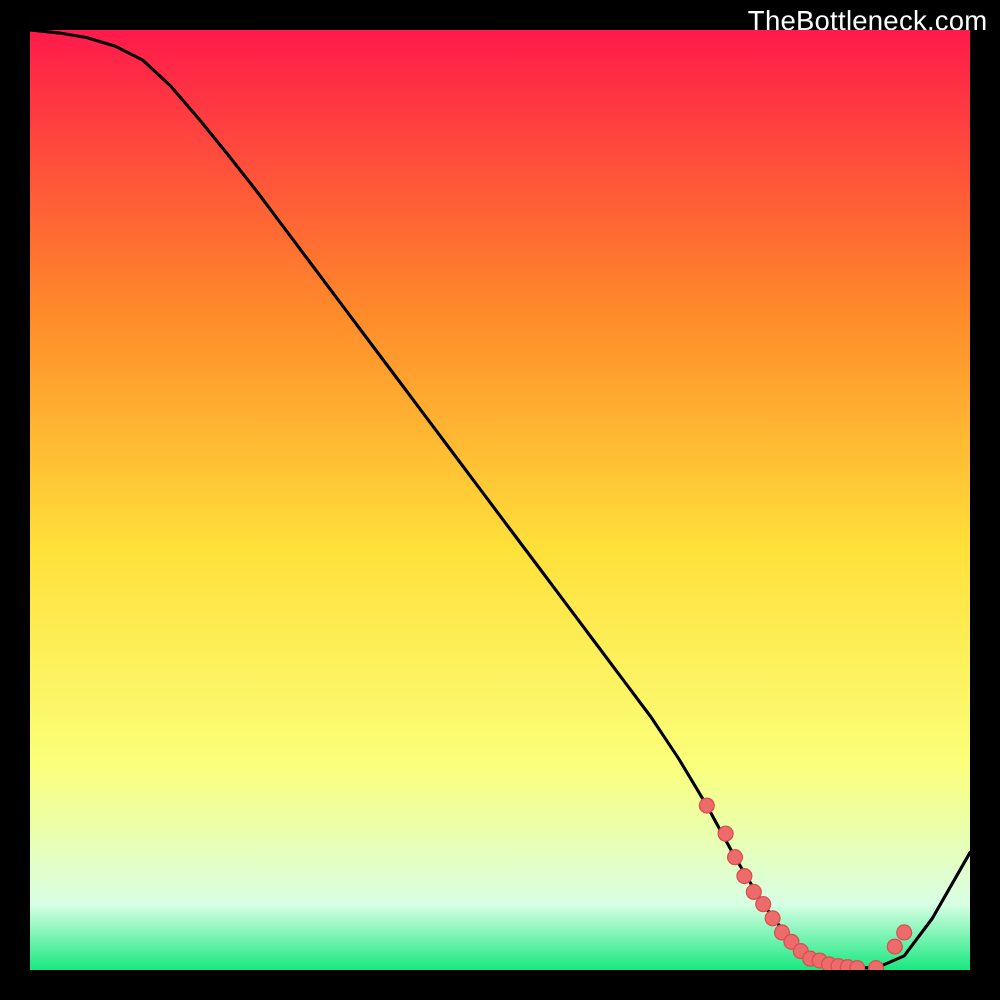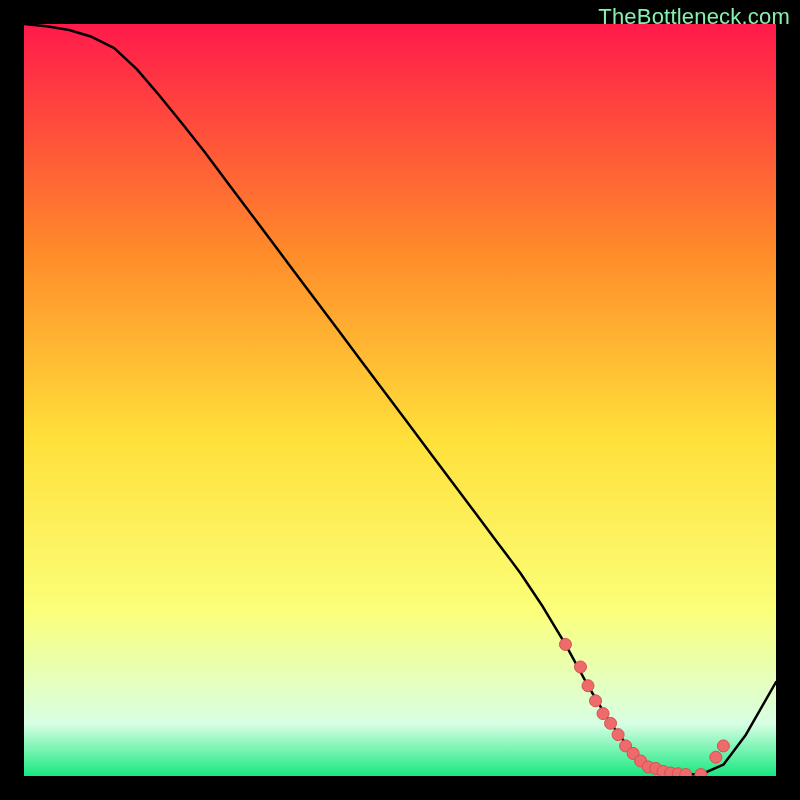--- a/index.html
+++ b/index.html
@@ -4,21 +4,21 @@
 <style>
   * { margin: 0; padding: 0; box-sizing: border-box; }
   html, body { width: 800px; height: 800px; overflow: hidden; background: #000; }
   .wrap { position: relative; width: 800px; height: 800px; }
   .watermark {
     position: absolute;
     top: 4px;
     right: 10px;
     font-family: Arial, Helvetica, sans-serif;
     font-size: 22px;
-    color: #86efac;
+    color: #ffffff;
     letter-spacing: 0.2px;
   }
   .plot {
     position: absolute;
     left: 24px;
     top: 24px;
     width: 752px;
     height: 752px;
   }
   svg { display: block; }

